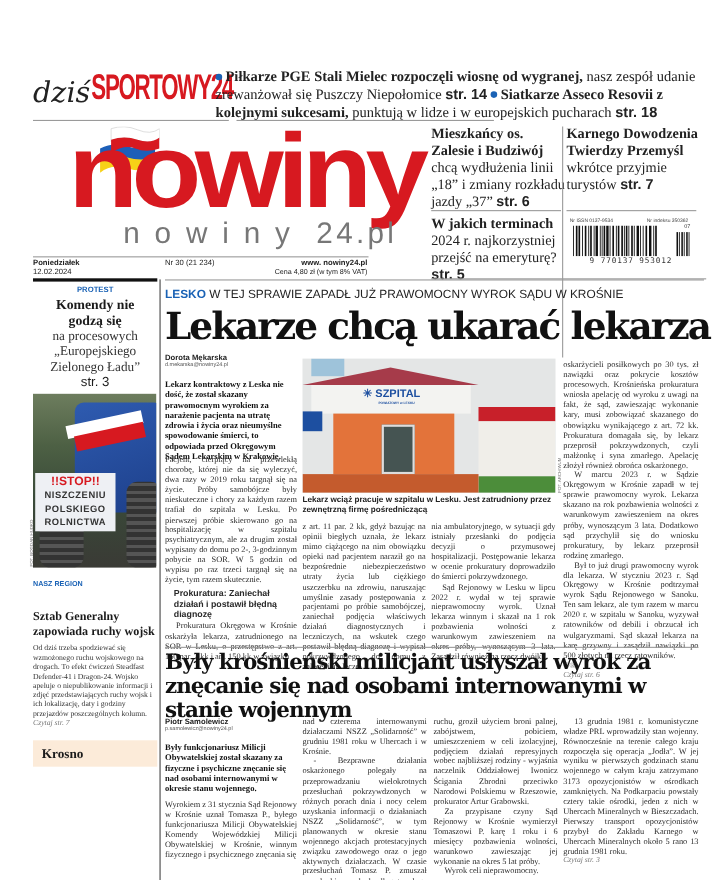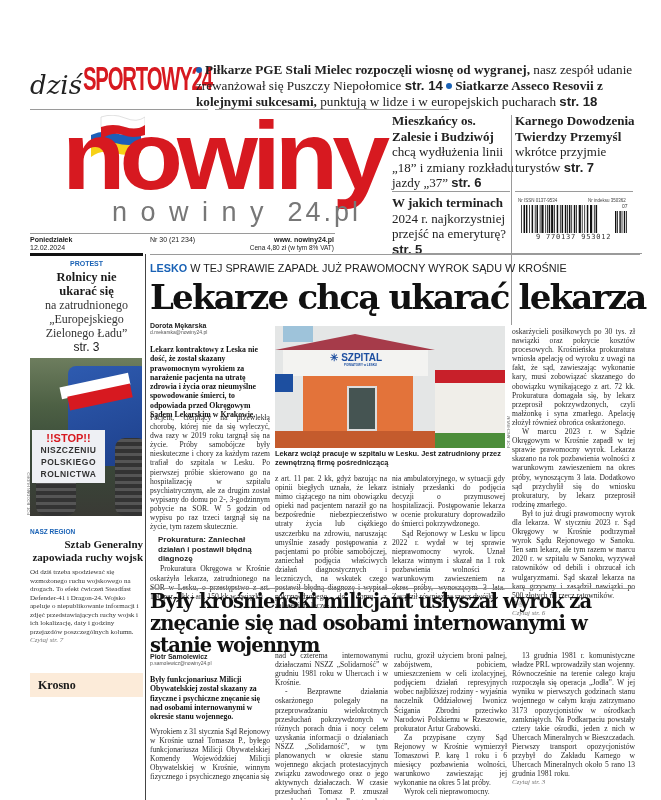--- a/index.html
+++ b/index.html
@@ -110,43 +110,43 @@
     <rect x="107.00000000000001" y="6" width="0.8" height="22" fill="#111"></rect>
   </svg>
 <div class="abs" style="left:536px;top:233px;font-family:'DejaVu Sans Mono',monospace;font-size:7px;letter-spacing:0.8px;color:#333;">9 770137 953012</div>
 <div class="abs sans" style="left:622px;top:203px;font-size:5px;color:#333;">07</div>
 <div class="hr" style="left:392px;top:253px;width:250px;"></div>
 
 <div class="vr" style="left:145px;top:254px;height:546px;background:#444;"></div>
 
 <div class="abs" style="left:30px;top:260px;width:113px;text-align:center;">
   <div class="sans blue" style="font-size:7px;font-weight:700;">PROTEST</div>
-  <div class="serif" style="font-size:12.5px;font-weight:700;line-height:14px;margin-top:3px;padding:0 10px;">Rolnicy nie ukarać się</div>
-  <div class="serif" style="font-size:12px;line-height:14px;color:#333;padding:0 4px;">na zatrudnionego „Europejskiego Zielonego Ładu”</div>
+  <div class="serif" style="font-size:12.5px;font-weight:700;line-height:14px;margin-top:3px;padding:0 10px;">Komendy nie godzą się</div>
+  <div class="serif" style="font-size:12px;line-height:14px;color:#333;padding:0 4px;">na procesowych „Europejskiego Zielonego Ładu”</div>
   <div class="sans" style="font-size:12px;font-weight:400;line-height:14px;">str. 3</div>
 </div>
 
 <div class="abs" style="left:30px;top:358px;width:112px;height:158px;overflow:hidden;background:linear-gradient(180deg,#6d7d5e 0%,#4d6044 30%,#394a39 60%,#3a3a35 100%);">
   <div class="abs" style="left:38px;top:8px;width:80px;height:100px;background:linear-gradient(160deg,#2e5bb0,#1d3f8a);border-radius:8px 8px 0 0;"></div>
   <div class="abs" style="left:30px;top:22px;width:70px;height:12px;background:#fff;transform:rotate(-12deg);"></div>
   <div class="abs" style="left:38px;top:32px;width:64px;height:14px;background:#d71920;transform:rotate(-12deg);"></div>
   <div class="abs" style="left:85px;top:80px;width:32px;height:78px;background:repeating-linear-gradient(0deg,#333 0 4px,#555 4px 7px);border-radius:10px;"></div>
   <div class="abs" style="left:6px;top:115px;width:40px;height:43px;background:repeating-linear-gradient(0deg,#333 0 4px,#555 4px 7px);border-radius:10px;"></div>
   <div class="abs sans" style="left:2px;top:72px;width:73px;height:53px;background:#eef0f4;text-align:center;font-weight:700;line-height:12px;padding-top:2px;">
     <div style="color:#d71920;font-size:11px;">!!STOP!!</div>
     <div style="color:#333;font-size:8.5px;letter-spacing:0.5px;">NISZCZENIU</div>
     <div style="color:#333;font-size:8.5px;letter-spacing:0.5px;">POLSKIEGO</div>
     <div style="color:#333;font-size:8.5px;letter-spacing:0.5px;">ROLNICTWA</div>
   </div>
 </div>
 <div class="photo-credit" style="left:26px;top:515px;">FOT. BOGDAN HUDKO</div>
 
 <div class="abs" style="left:30px;top:528px;width:113px;">
   <div class="sans blue" style="font-size:6.5px;font-weight:700;">NASZ REGION</div>
-  <div class="serif" style="font-size:11px;font-weight:700;line-height:12.5px;margin-top:3px;text-align:right;">Sztab Generalny zapowiada ruchy wojsk</div>
+  <div class="serif" style="font-size:11px;font-weight:700;line-height:12.5px;margin-top:20px;">Sztab Generalny zapowiada ruchy wojsk</div>
   <div class="serif" style="font-size:7px;line-height:8.5px;color:#333;margin-top:5px;">Od dziś trzeba spodziewać się wzmożonego ruchu wojskowego na drogach. To efekt ćwiczeń Steadfast Defender-41 i Dragon-24. Wojsko apeluje o niepublikowanie informacji i zdjęć przedstawiających ruchy wojsk i ich lokalizację, daty i godziny przejazdów poszczególnych kolumn.</div>
   <div class="serif czytaj">Czytaj str. 7</div>
 </div>
 
 <div class="abs" style="left:30px;top:673px;width:113px;">
   <div class="serif" style="background:#fcebd9;font-size:12px;font-weight:700;padding:5px 8px;height:24px;">Krosno</div>
 </div>
 
 <div class="abs sans" style="left:150px;top:262px;font-size:10.8px;color:#222;white-space:nowrap;">
   <b class="blue">LESKO</b><span> W TEJ SPRAWIE ZAPADŁ JUŻ PRAWOMOCNY WYROK SĄDU W KROŚNIE</span>

